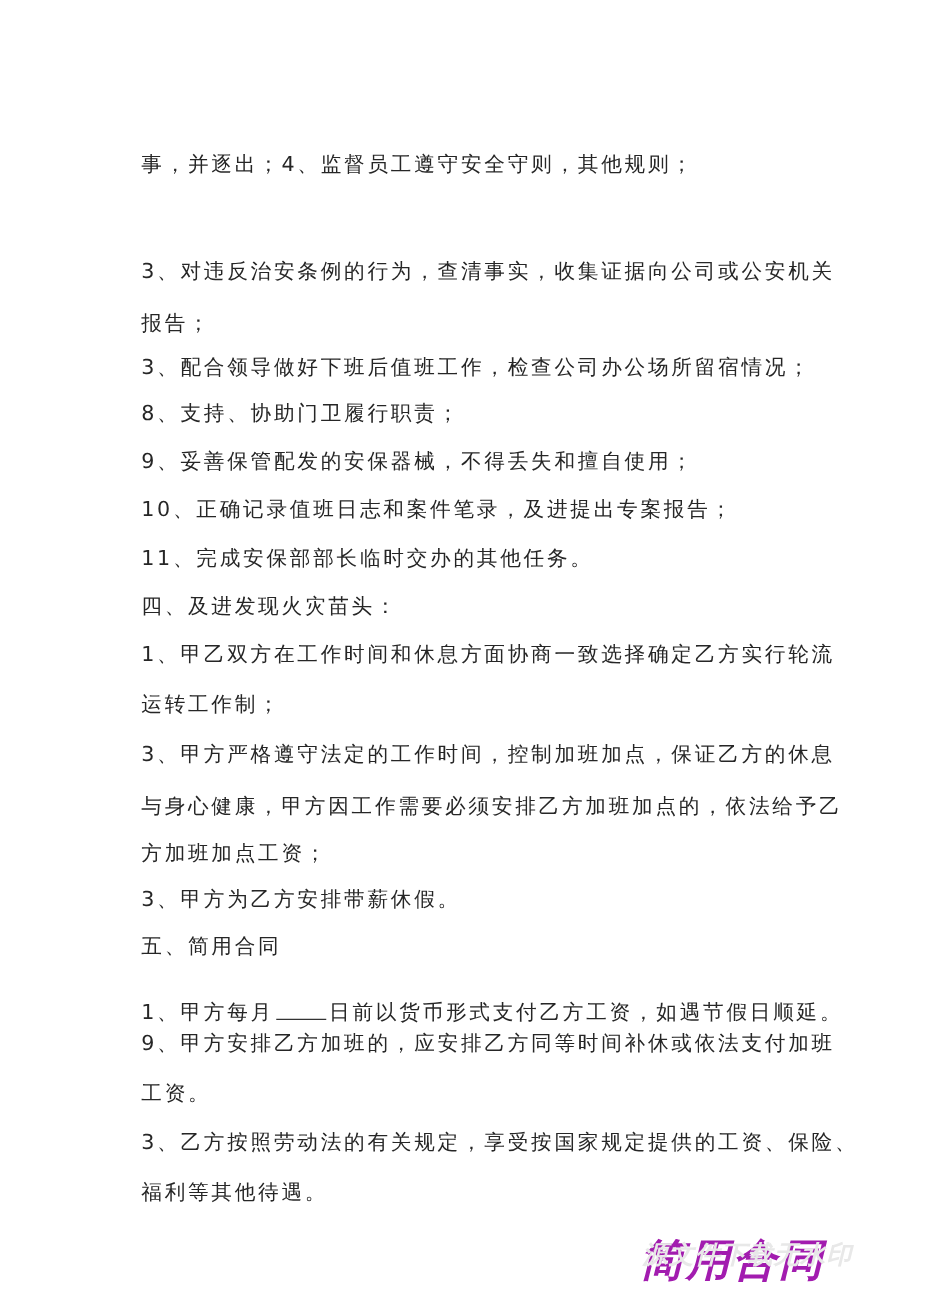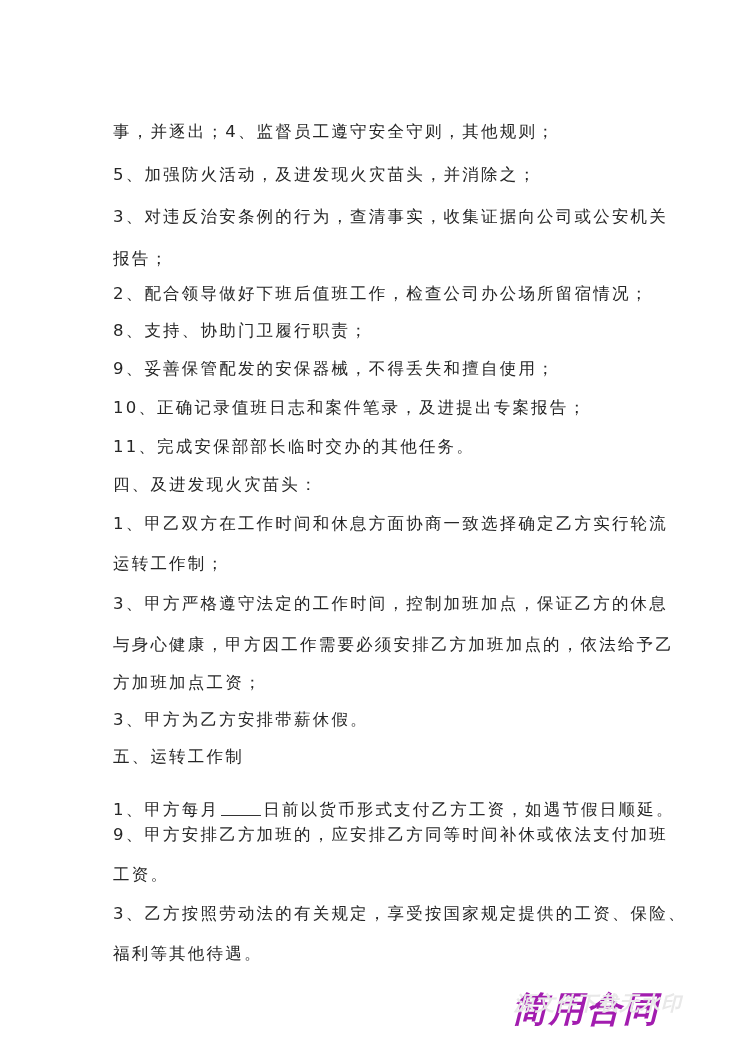--- a/index.html
+++ b/index.html
@@ -12,36 +12,35 @@
   .wm1 { position: absolute; left: 512px; top: 959px; font-size: 35px; font-weight: bold; font-style: italic;
     color: #a21caf; letter-spacing: 2px; white-space: nowrap; line-height: 44px; }
   .wm2 { position: absolute; left: 514px; top: 963px; font-size: 20px; font-weight: bold; font-style: italic;
     color: #e8e8e8; letter-spacing: 1px; white-space: nowrap; line-height: 24px; }
 </style>
 </head>
 <body>
 
 <div class="page">
   <div class="line" style="top:94px">事，并逐出；4、监督员工遵守安全守则，其他规则；</div>
-  <div class="line" style="top:137px">5、加强防火活动，及进发现火灾苗头，并消除之；</div>
   <div class="line" style="top:179px">3、对违反治安条例的行为，查清事实，收集证据向公司或公安机关</div>
   <div class="line" style="top:221px">报告；</div>
-  <div class="line" style="top:256px">2、配合领导做好下班后值班工作，检查公司办公场所留宿情况；</div>
+  <div class="line" style="top:256px">3、配合领导做好下班后值班工作，检查公司办公场所留宿情况；</div>
   <div class="line" style="top:293px">8、支持、协助门卫履行职责；</div>
   <div class="line" style="top:331px">9、妥善保管配发的安保器械，不得丢失和擅自使用；</div>
   <div class="line" style="top:370px">10、正确记录值班日志和案件笔录，及进提出专案报告；</div>
   <div class="line" style="top:409px">11、完成安保部部长临时交办的其他任务。</div>
   <div class="line" style="top:447px">四、及进发现火灾苗头：</div>
   <div class="line" style="top:486px">1、甲乙双方在工作时间和休息方面协商一致选择确定乙方实行轮流</div>
   <div class="line" style="top:526px">运转工作制；</div>
   <div class="line" style="top:566px">3、甲方严格遵守法定的工作时间，控制加班加点，保证乙方的休息</div>
   <div class="line" style="top:607px">与身心健康，甲方因工作需要必须安排乙方加班加点的，依法给予乙</div>
   <div class="line" style="top:645px">方加班加点工资；</div>
   <div class="line" style="top:682px">3、甲方为乙方安排带薪休假。</div>
-  <div class="line" style="top:719px">五、运转工作制</div>
+  <div class="line" style="top:719px">五、简用合同</div>
   <div class="line" style="top:772px">
     <span>1、甲方每月</span><span class="blank"></span><span>日前以货币形式支付乙方工资，如遇节假日顺延。</span>
   </div>
   <div class="line" style="top:797px">9、甲方安排乙方加班的，应安排乙方同等时间补休或依法支付加班</div>
   <div class="line" style="top:837px">工资。</div>
   <div class="line" style="top:876px">3、乙方按照劳动法的有关规定，享受按国家规定提供的工资、保险、</div>
   <div class="line" style="top:916px">福利等其他待遇。</div>
 
   <div class="wm1">简用合同</div>
   <div class="wm2">源文件下载无水印</div>

